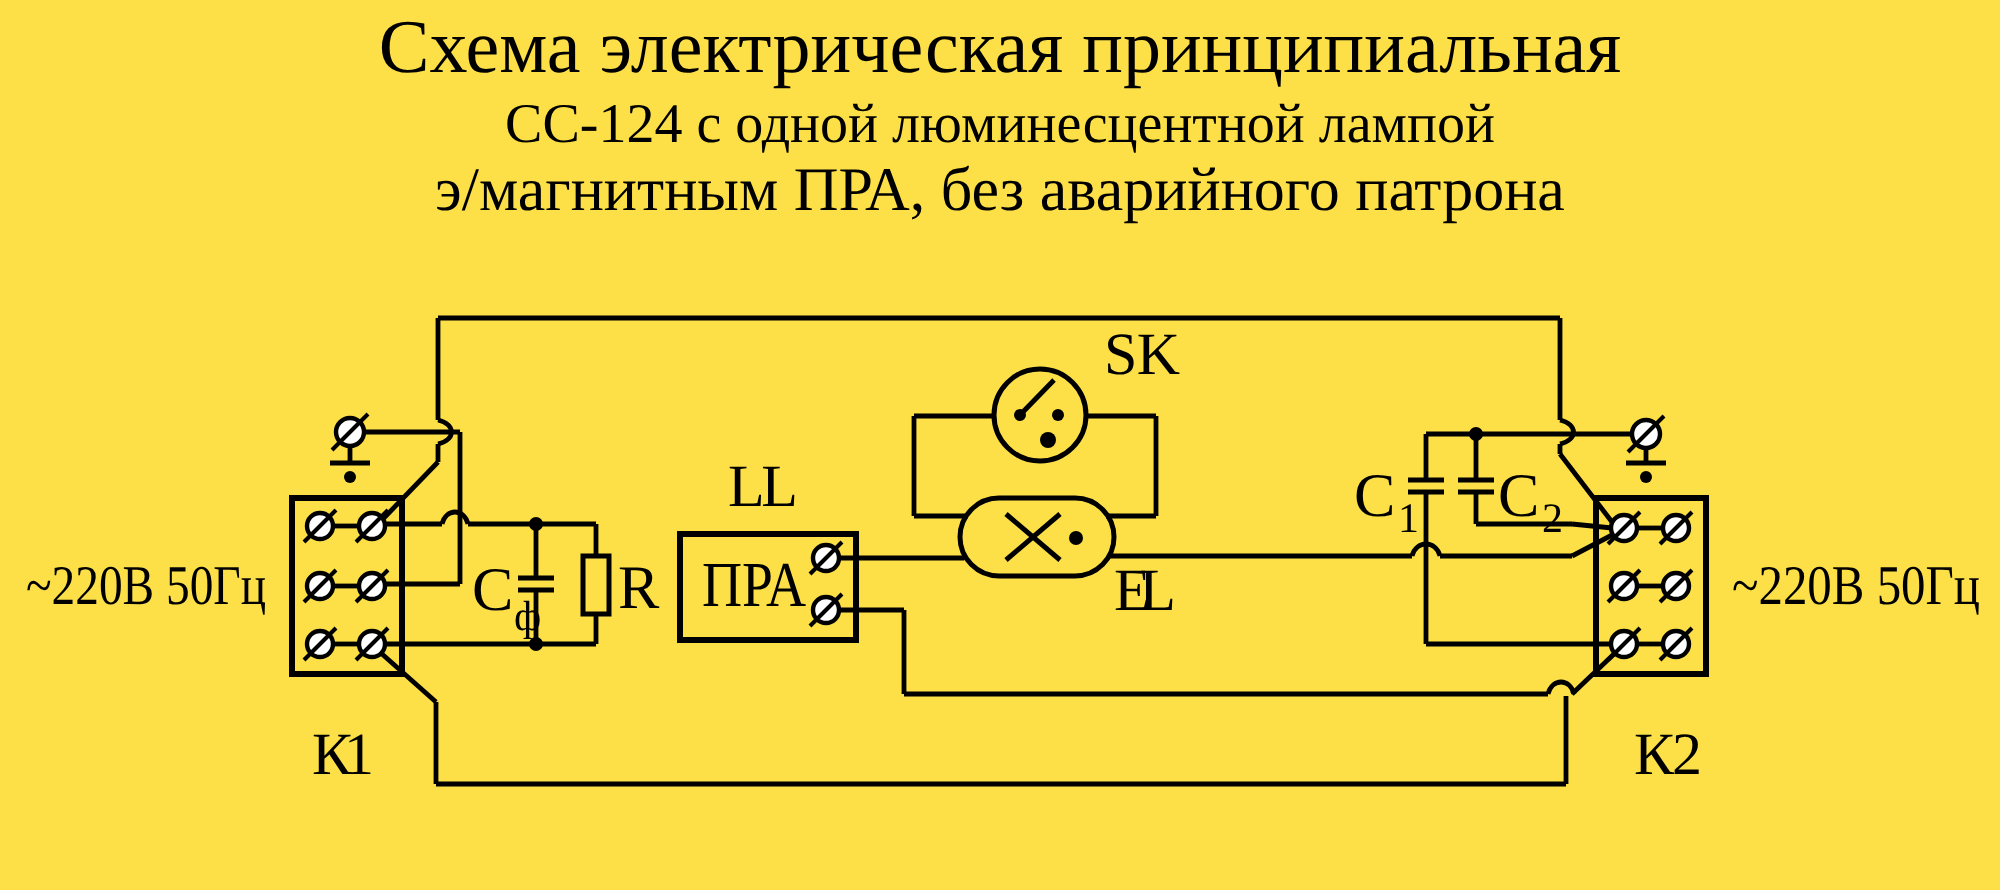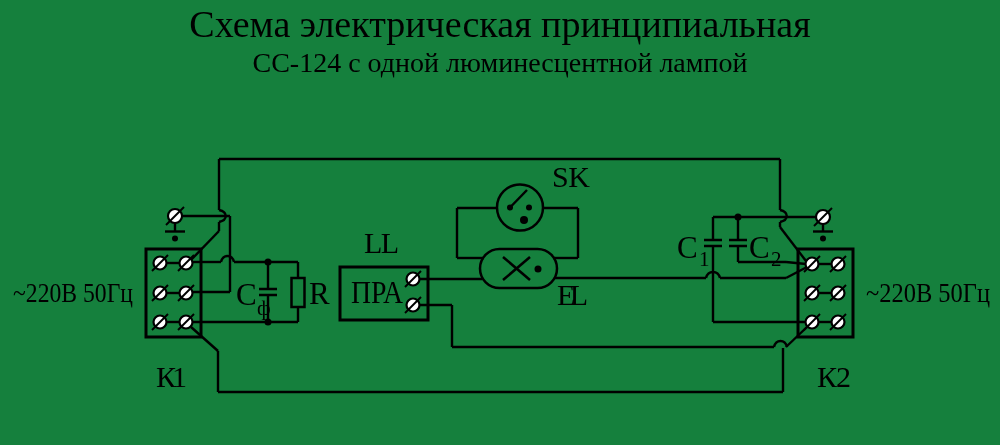--- a/index.html
+++ b/index.html
@@ -1,36 +1,37 @@
 <!DOCTYPE html>
 <html><head>
 <meta charset="utf-8">
 <style>
   html,body{margin:0;padding:0;background:#fff;}
-  #stage{position:relative;width:1000px;height:445px;background:#15803d;overflow:hidden;
+  #stage{position:relative;width:1000px;height:445px;background:#fde047;overflow:hidden;
          font-family:"Liberation Serif", serif;color:#000;}
   .title-line{position:absolute;left:0;width:1000px;text-align:center;white-space:nowrap;color:#000;}
   #title1{top:5px;font-size:38px;line-height:38px;}
   #title2{top:47px;font-size:28px;line-height:31px;}
   #title3{top:79px;font-size:31px;line-height:31px;}
   svg{position:absolute;left:0;top:0;}
   .w{fill:none;stroke:#000;stroke-width:2.4px;}
   .box{fill:none;stroke:#000;stroke-width:3px;}
   .comp{fill:none;stroke:#000;stroke-width:2.5px;}
   .term{fill:#fff;stroke:#000;stroke-width:2.2px;}
   .slash{fill:none;stroke:#000;stroke-width:2px;}
   .dot{fill:#000;stroke:none;}
   .lbl{font-family:"Liberation Serif", serif;fill:#000;}
 </style>
 </head>
 <body>
 
 <div id="stage">
   <div class="title-line" id="title1">Схема электрическая принципиальная</div>
   <div class="title-line" id="title2">СС-124 с одной люминесцентной лампой</div>
+  <div class="title-line" id="title3">э/магнитным ПРА, без аварийного патрона</div>
 
   <svg width="1000" height="445" viewBox="0 0 1000 445">
 
     <g>
       <path class="w" d="M219,159 H780"></path>
       <path class="w" d="M218,392 H783"></path>
     </g>
 
     <g>
       <path class="w" d="M219,159 V210"></path>

